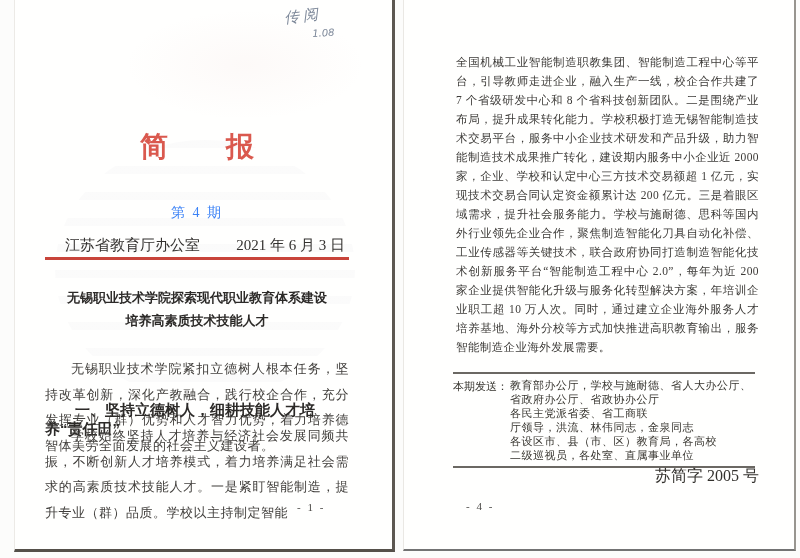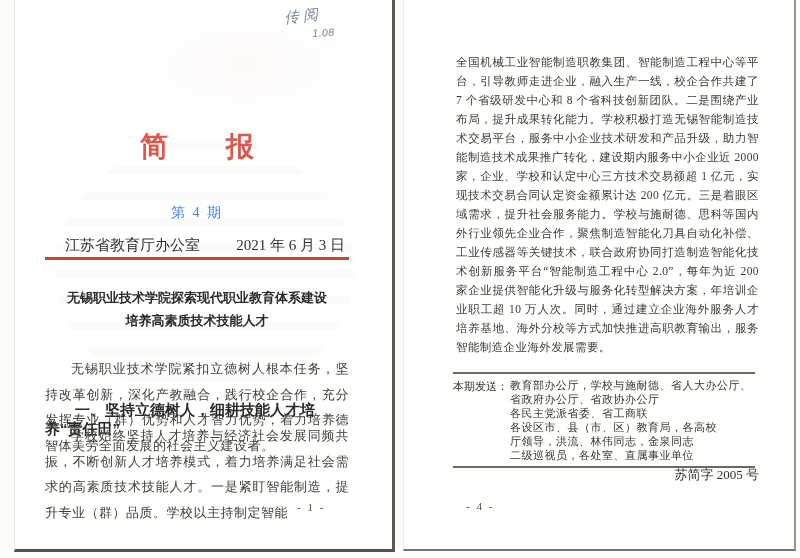--- a/index.html
+++ b/index.html
@@ -73,21 +73,21 @@
     font-size:11.5px;line-height:19px;text-align:justify;
     color:#3d3b38;letter-spacing:.4px;}
   .dist-box{position:absolute;left:49px;top:372px;width:302px;
     border-top:2px solid #6b6863;border-bottom:2px solid #6b6863;
     box-sizing:border-box;padding:5px 0 4px 0;font-size:11px;color:#37352f;}
   .dist-row{position:relative;}
   .dist-label{position:absolute;left:0;top:0;}
   .dist-lines{margin-left:57px;}
   .dist-lines div{line-height:13.9px;letter-spacing:.5px;}
   .doc-number{position:absolute;left:52px;top:466px;width:303px;
-    text-align:right;font-size:13px;color:#33312d;}
+    text-align:right;font-size:16px;color:#33312d;}
   .pn-right{position:absolute;left:62px;top:500px;}
 </style>
 </head>
 <body>
 
 <div class="scan">
 
   <div class="page page-left">
     <div class="ghost g1"></div>
     <div class="ghost g2"></div>
@@ -130,22 +130,22 @@
 
     <div class="rp-body">全国机械工业智能制造职教集团、智能制造工程中心等平台，引导教师走进企业，融入生产一线，校企合作共建了 7 个省级研发中心和 8 个省科技创新团队。二是围绕产业布局，提升成果转化能力。学校积极打造无锡智能制造技术交易平台，服务中小企业技术研发和产品升级，助力智能制造技术成果推广转化，建设期内服务中小企业近 2000 家，企业、学校和认定中心三方技术交易额超 1 亿元，实现技术交易合同认定资金额累计达 200 亿元。三是着眼区域需求，提升社会服务能力。学校与施耐德、思科等国内外行业领先企业合作，聚焦制造智能化刀具自动化补偿、工业传感器等关键技术，联合政府协同打造制造智能化技术创新服务平台“智能制造工程中心 2.0”，每年为近 200 家企业提供智能化升级与服务化转型解决方案，年培训企业职工超 10 万人次。同时，通过建立企业海外服务人才培养基地、海外分校等方式加快推进高职教育输出，服务智能制造企业海外发展需要。</div>
 
     <div class="dist-box">
       <div class="dist-row">
         <span class="dist-label">本期发送：</span>
         <div class="dist-lines">
           <div>教育部办公厅，学校与施耐德、省人大办公厅、</div>
           <div>省政府办公厅、省政协办公厅</div>
           <div>各民主党派省委、省工商联</div>
+          <div>厅领导，洪流、林伟同志，金泉同志</div>
           <div>各设区市、县（市、区）教育局，各高校</div>
-          <div>厅领导，洪流、林伟同志，金泉同志</div>
           <div>二级巡视员，各处室、直属事业单位</div>
         </div>
       </div>
     </div>
 
     <div class="doc-number">苏简字 2005 号</div>
 
     <div class="pagenum pn-right">- 4 -</div>
   </div>
 

